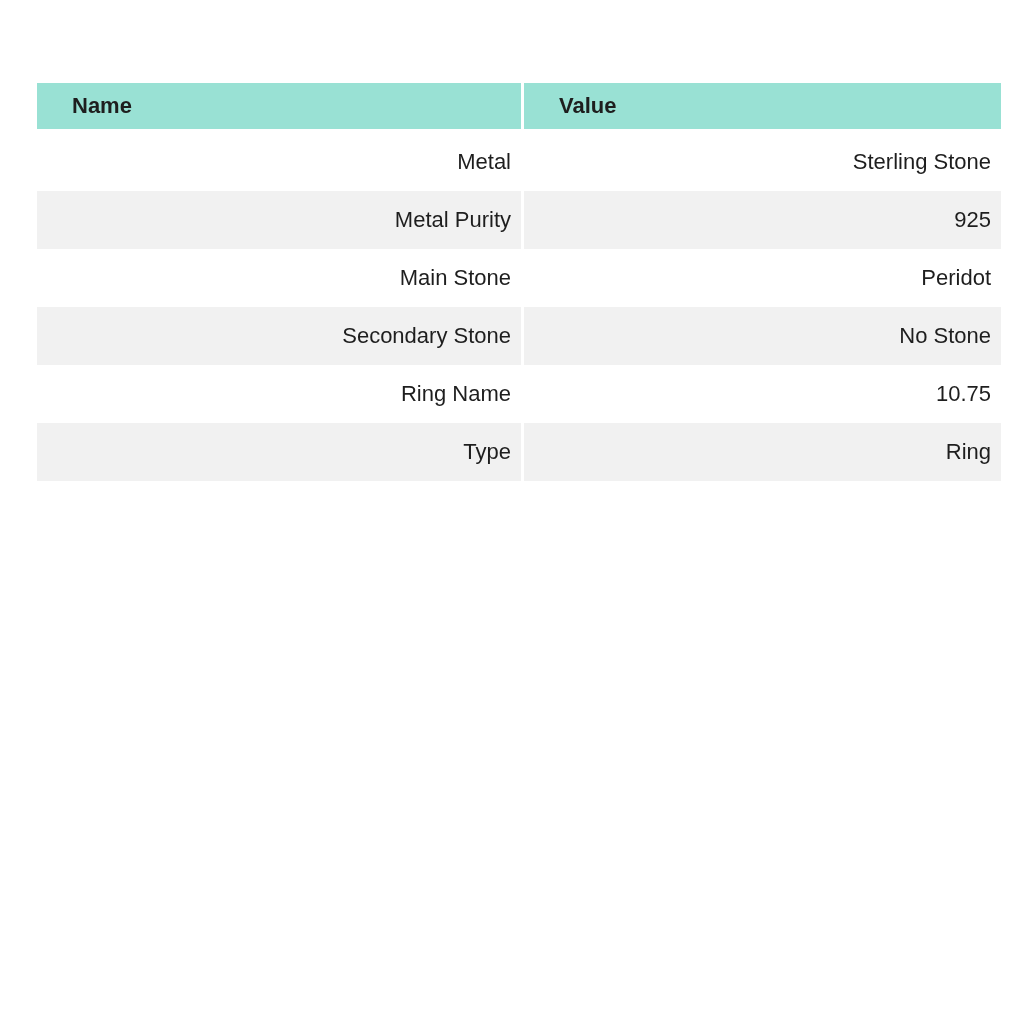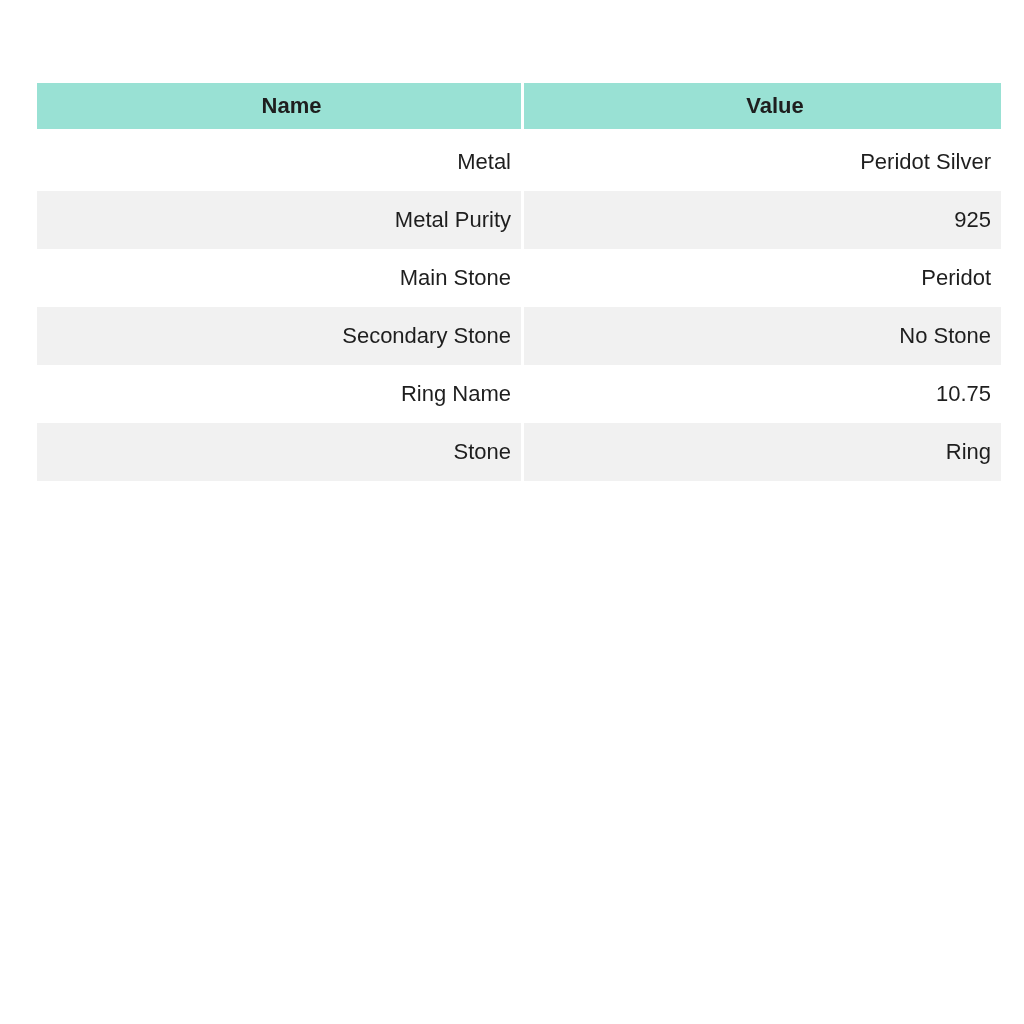--- a/index.html
+++ b/index.html
@@ -22,21 +22,21 @@
     width:964px;
     border-collapse:separate;
     border-spacing:0;
     table-layout:fixed;
   }
   col.c-name{width:484px;}
   col.c-value{width:480px;}
   thead th{
     background:var(--header-bg);
     height:50px;
-    text-align:center;
+    text-align:left;
     vertical-align:middle;
     font-weight:600;
     padding:0 10px 0 35px;
     border-bottom:4px solid var(--divider);
     white-space:nowrap;
     overflow:hidden;
   }
   tbody td{
     height:58px;
     vertical-align:middle;
@@ -64,36 +64,36 @@
   </colgroup>
   <thead>
     <tr>
       <th>Name</th>
       <th>Value</th>
     </tr>
   </thead>
   <tbody>
     <tr>
       <td>Metal</td>
-      <td>Peridot Silver</td>
+      <td>Sterling Stone</td>
     </tr>
     <tr>
       <td>Metal Purity</td>
       <td>925</td>
     </tr>
     <tr>
       <td>Main Stone</td>
       <td>Peridot</td>
     </tr>
     <tr>
       <td>Secondary Stone</td>
       <td>No Stone</td>
     </tr>
     <tr>
       <td>Ring Name</td>
       <td>10.75</td>
     </tr>
     <tr>
-      <td>Stone</td>
+      <td>Type</td>
       <td>Ring</td>
     </tr>
   </tbody>
 </table>
 
 </body></html>

